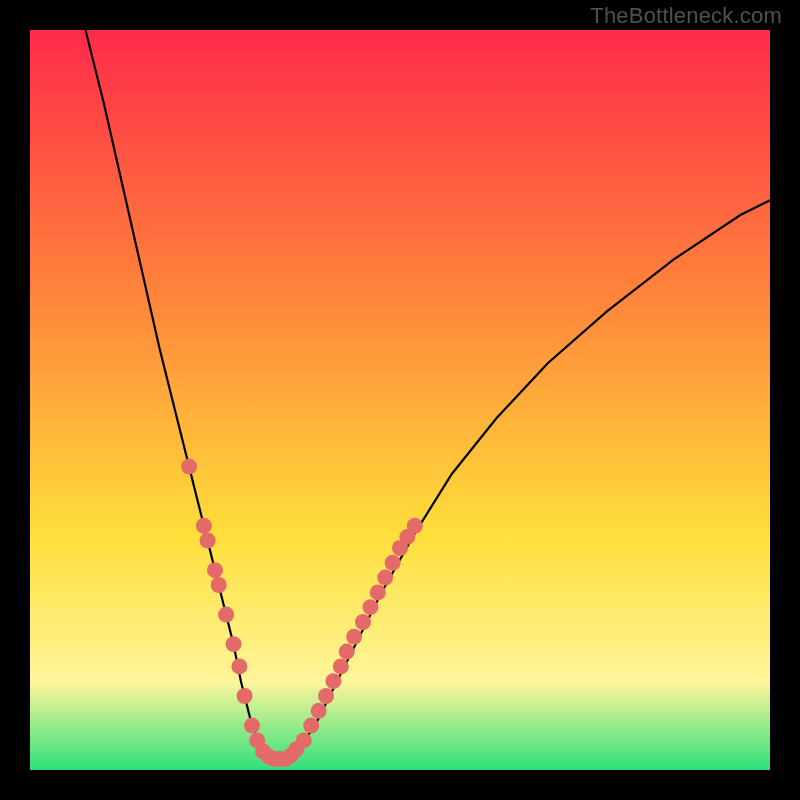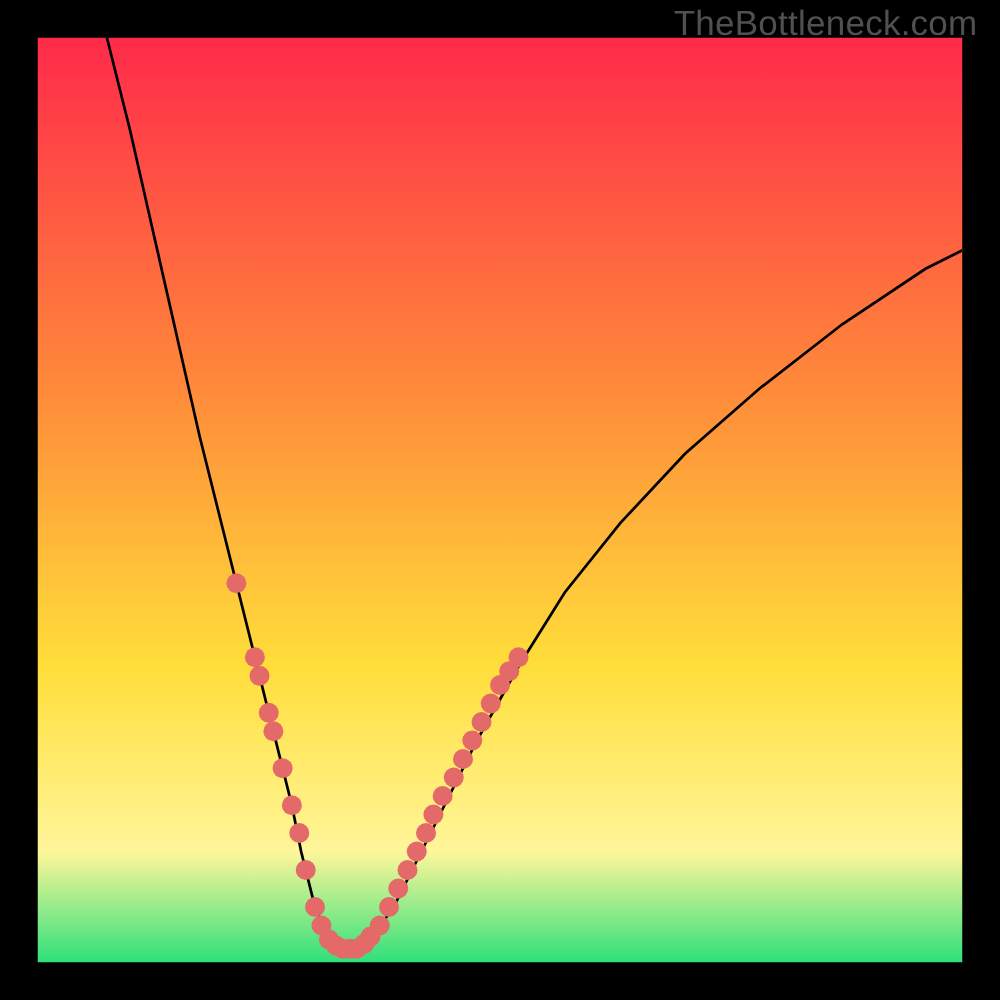--- a/index.html
+++ b/index.html
@@ -14,21 +14,21 @@
     width: 800px;
     height: 800px;
     background: #000000;
     position: relative;
   }
   .watermark {
     position: absolute;
     top: 3px;
     right: 18px;
     font-family: Arial, Helvetica, sans-serif;
-    font-size: 28px;
+    font-size: 22px;
     font-weight: 500;
     color: #50504e;
     letter-spacing: 0.2px;
   }
   .plot {
     position: absolute;
     left: 30px;
     top: 30px;
     width: 740px;
     height: 740px;

